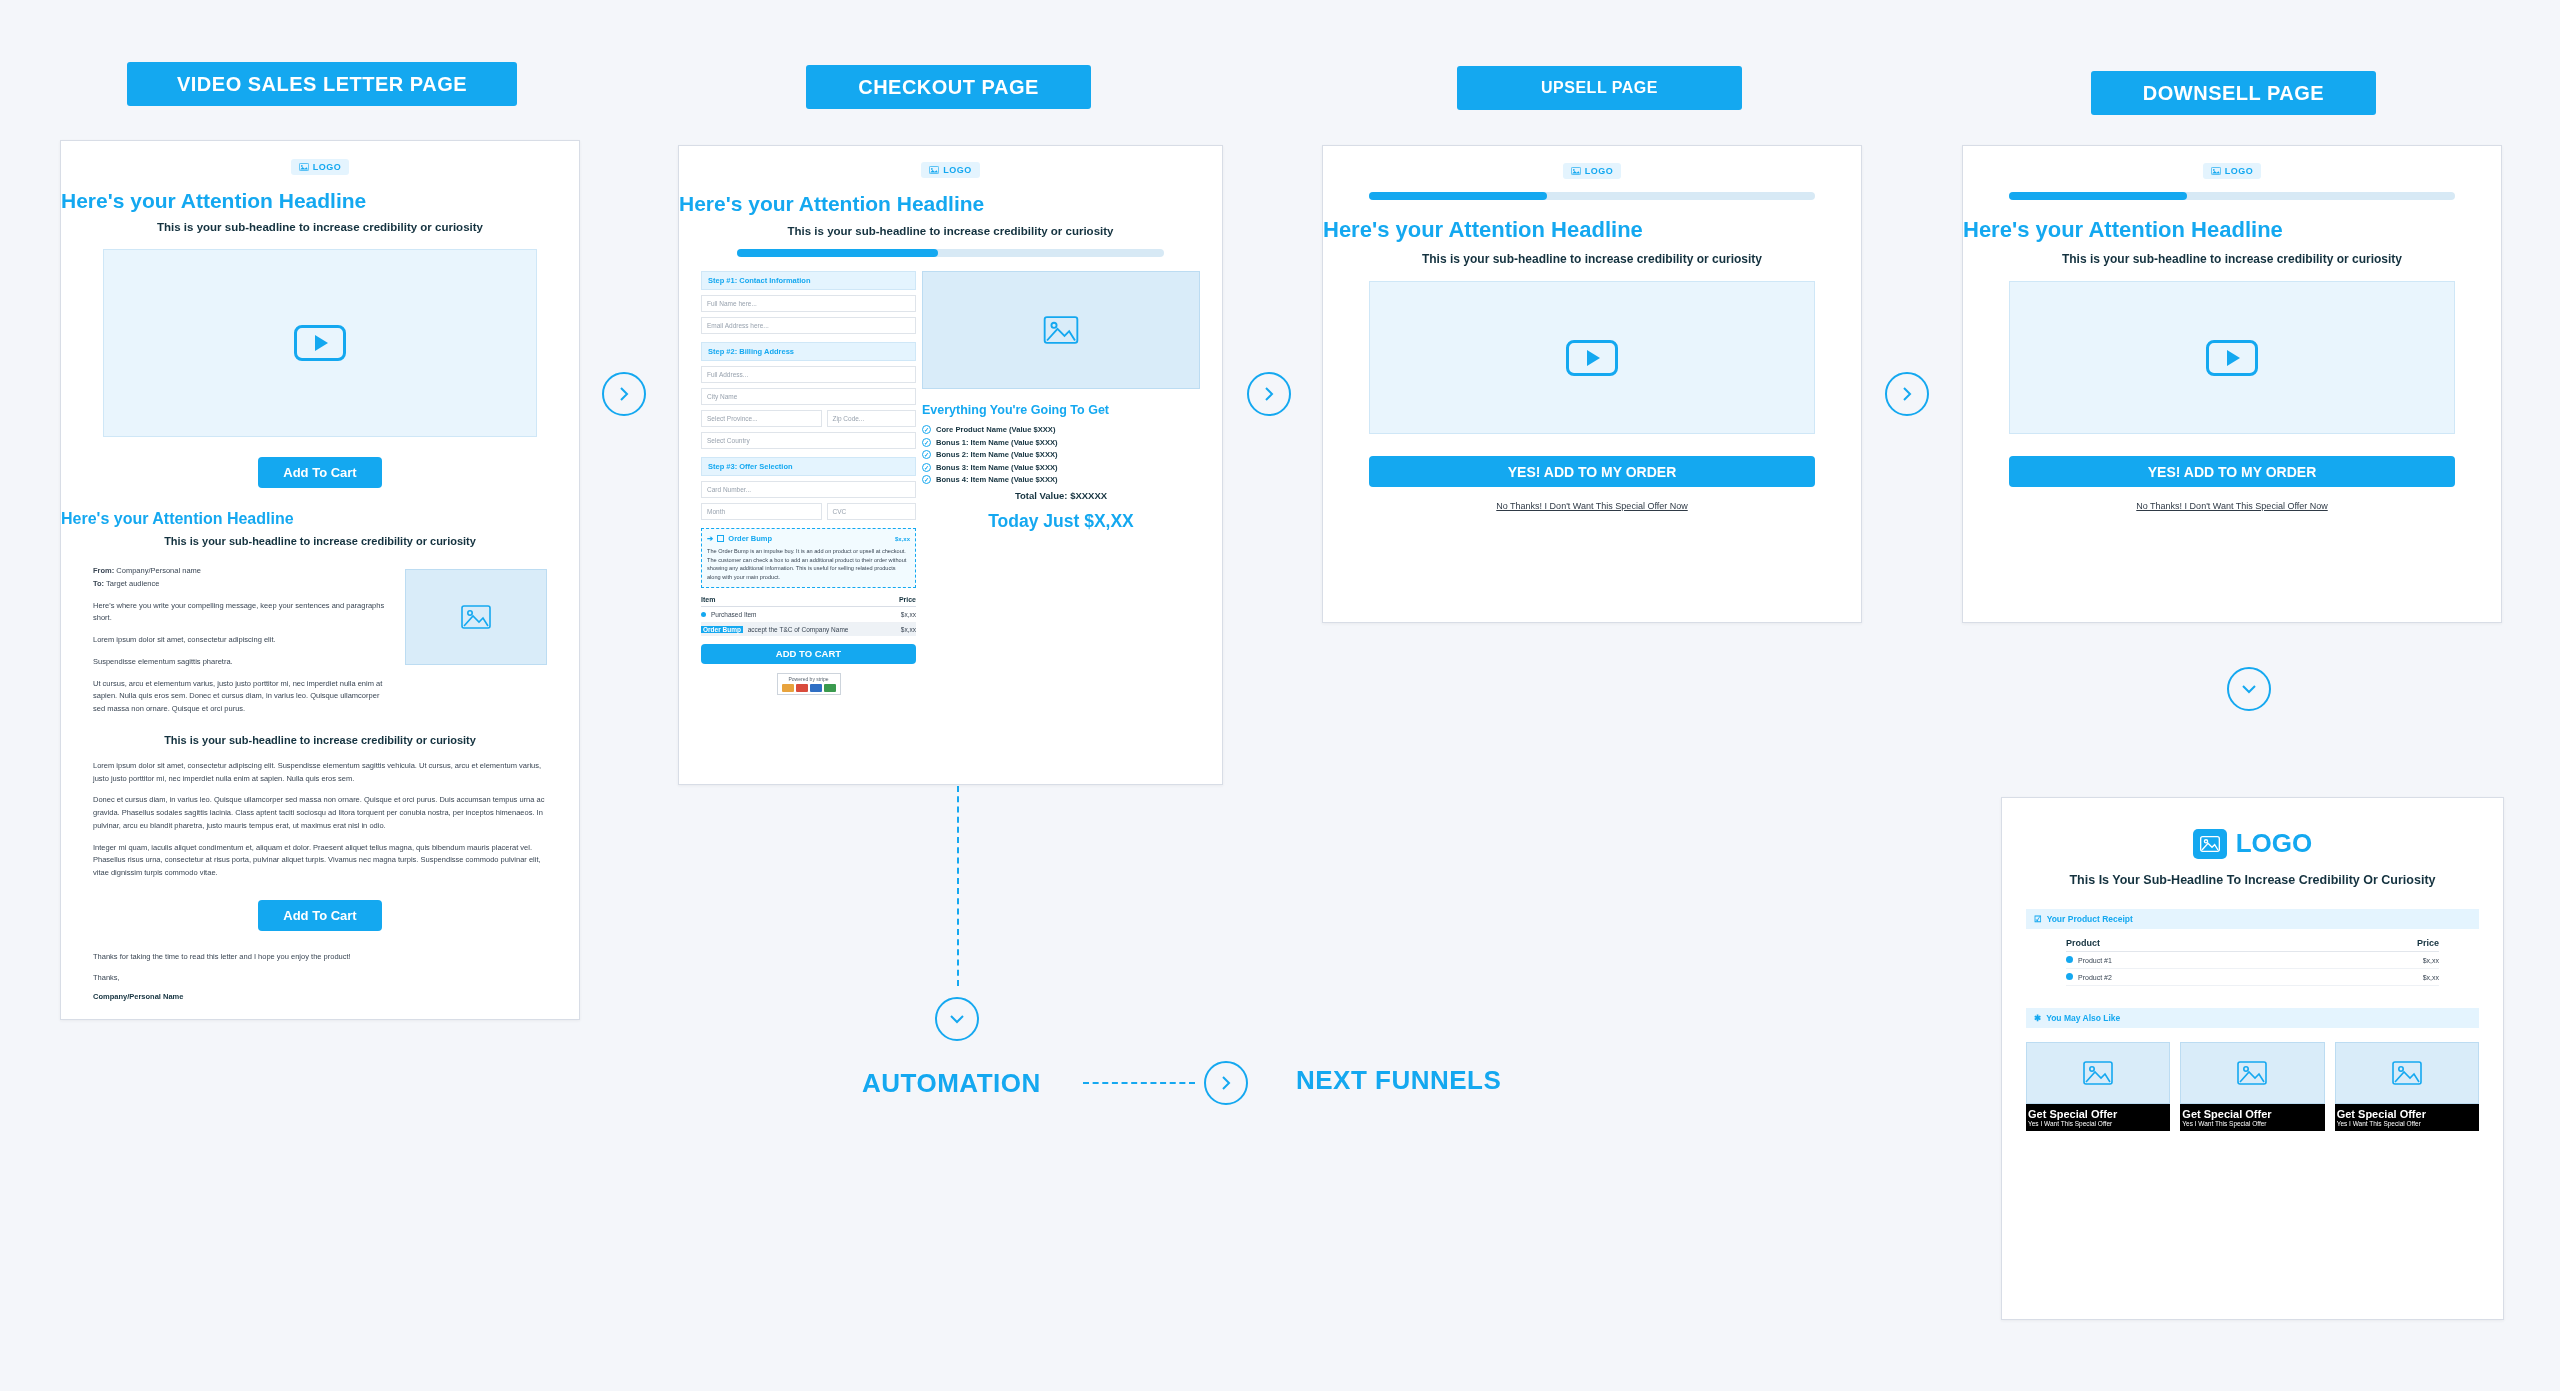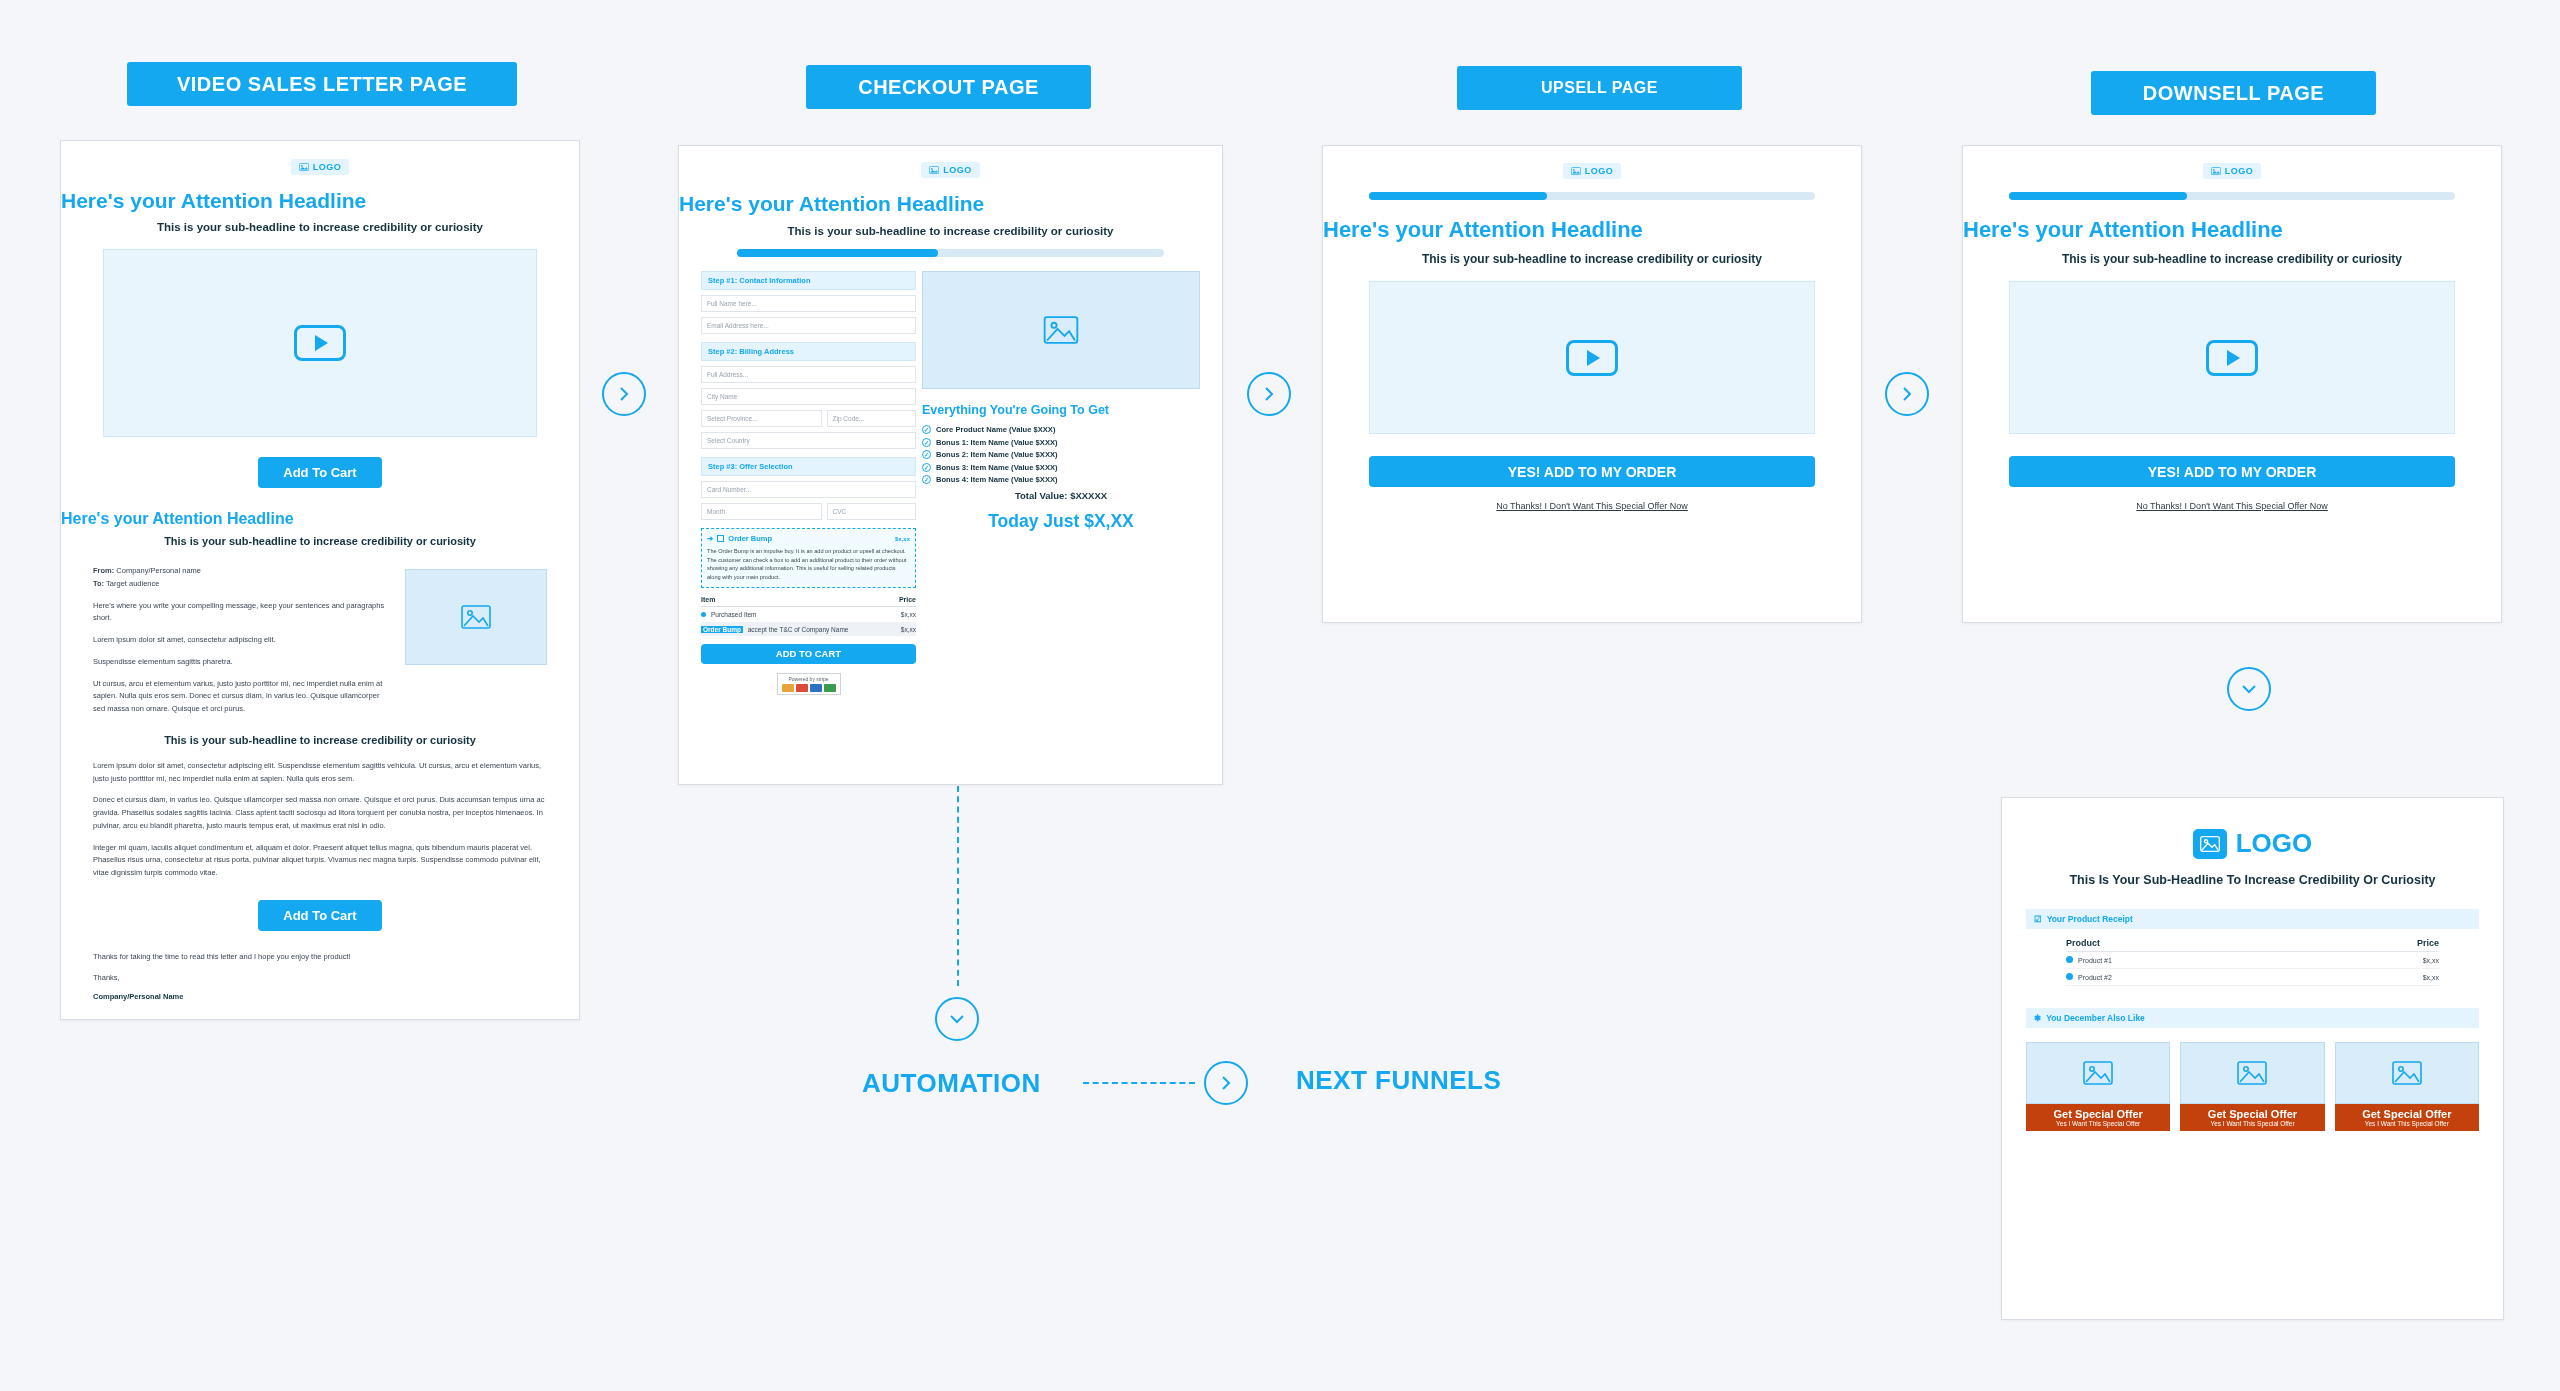--- a/index.html
+++ b/index.html
@@ -129,21 +129,21 @@
   .ty-table th {
     font-size: 9px; color: #14323f; text-align: left;
     padding: 3px 0; border-bottom: 1px solid #e2e6ec;
   }
   .ty-table td {
     font-size: 7px; color: #3a4654; padding: 4px 0;
     border-bottom: 1px solid #eef1f5;
   }
   .dot { width:7px;height:7px;border-radius:50%;background:#14a8f0;display:inline-block;margin-right:5px;}
   .offer-btn {
-    background: #c2410c; color: #fff; text-align: center; padding: 4px 2px;
+    background: #000000; color: #fff; padding: 4px 2px;
   }
   .offer-btn .t1 { font-size: 11px; font-weight: bold; }
   .offer-btn .t2 { font-size: 6.5px; }
 
   
   .vdash { position: absolute; border-left: 2px dashed #14a8f0; }
   .hdash { position: absolute; border-top: 2px dashed #14a8f0; }
   .flow-label {
     position: absolute; color: #14a8f0; font-weight: bold;
     font-size: 26px; letter-spacing: .5px;
@@ -518,21 +518,21 @@
             <tr>
               <td><span class="dot"></span><span>Product #2</span></td>
               <td style="text-align:right;">$x,xx</td>
             </tr>
           </tbody>
         </table>
       </div>
 
       <div class="ty-sec" style="margin-top:22px;">
         <span>✱</span>
-        <span>You December Also Like</span>
+        <span>You May Also Like</span>
       </div>
 
       <div style="display:flex; gap:10px; margin-top:14px;">
         <div style="flex:1;">
           <div class="img-ph" style="height:62px;">
             <svg width="30" height="24" viewBox="0 0 30 24">
                 <rect x="1" y="1" width="28" height="22" rx="2"></rect>
                 <circle cx="9" cy="8" r="2.2"></circle>
                 <path d="M3 21 L12 11 L18 17 L22 13 L27 21"></path>
               </svg>

